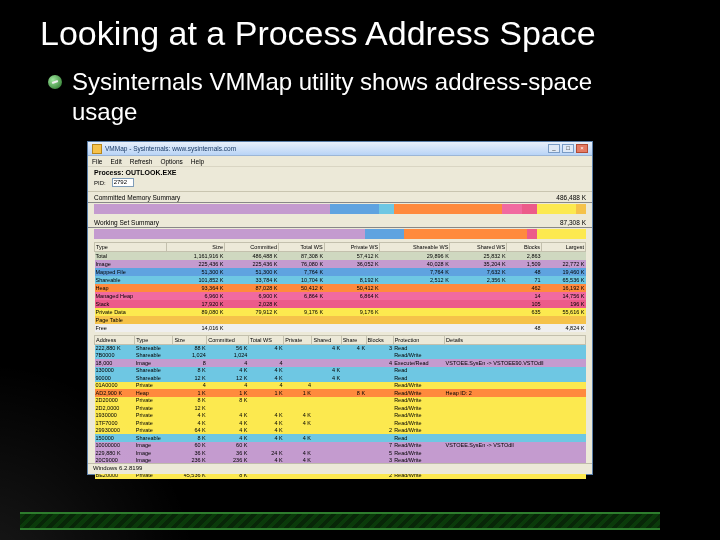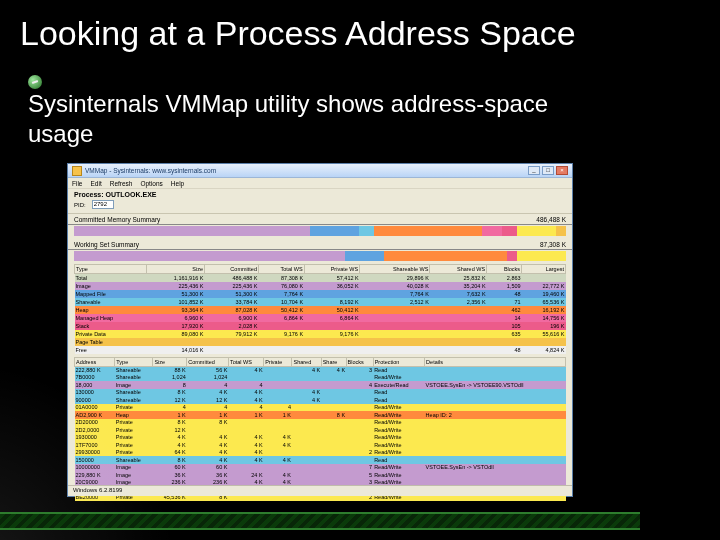--- a/index.html
+++ b/index.html
@@ -1,19 +1,19 @@
 <!DOCTYPE html>
 <html><head>
 <meta charset="utf-8">
 <style>
   * { box-sizing: border-box; margin: 0; padding: 0; }
   body { width: 720px; height: 540px; background: #000; font-family: "Segoe UI", Arial, sans-serif; overflow: hidden; position: relative; }
-  .slide { width: 640px; height: 540px; position: relative; }
+  .slide { width: 640px; height: 540px; position: relative; margin-left: 20px; }
   .title { color: #fff; font-size: 34px; font-weight: 400; padding: 14px 20px 8px 20px; }
-  .bullet { display: flex; align-items: flex-start; padding: 6px 28px 10px 28px; flex-direction: column; }
+  .bullet { display: flex; align-items: flex-start; padding: 6px 28px 10px 28px; }
   .bullet-icon { width: 14px; height: 14px; border-radius: 50%; background: radial-gradient(circle at 35% 35%, #9fe89f, #1f6b1f); margin-top: 8px; margin-right: 10px; flex-shrink: 0; position: relative; }
   .bullet-icon::after { content: ""; position: absolute; width: 6px; height: 2px; background: #eee; top: 6px; left: 4px; transform: rotate(-20deg); }
   .bullet-text { color: #fff; font-size: 24px; line-height: 1.25; }
 
   .screenshot { margin: 4px auto 0 auto; width: 506px; height: 334px; background: #ece9d8; border: 1px solid #5a7ea8; font-size: 6px; font-family: Tahoma, Arial, sans-serif; color: #000; position: relative; }
   .titlebar { height: 14px; background: linear-gradient(#e8f0fb, #b9d4f6); display: flex; align-items: center; padding: 0 4px; border-bottom: 1px solid #9cb6d6; }
   .titlebar .appicon { width: 10px; height: 10px; background: #f6c24a; border: 1px solid #b8861a; margin-right: 3px; }
   .titlebar .ttext { font-size: 6.5px; color: #1a3b66; }
   .winbtns { margin-left: auto; display: flex; gap: 2px; }
   .winbtn { width: 12px; height: 9px; background: #dfe9f6; border: 1px solid #7a9cc6; font-size: 6px; text-align: center; line-height: 7px; }

